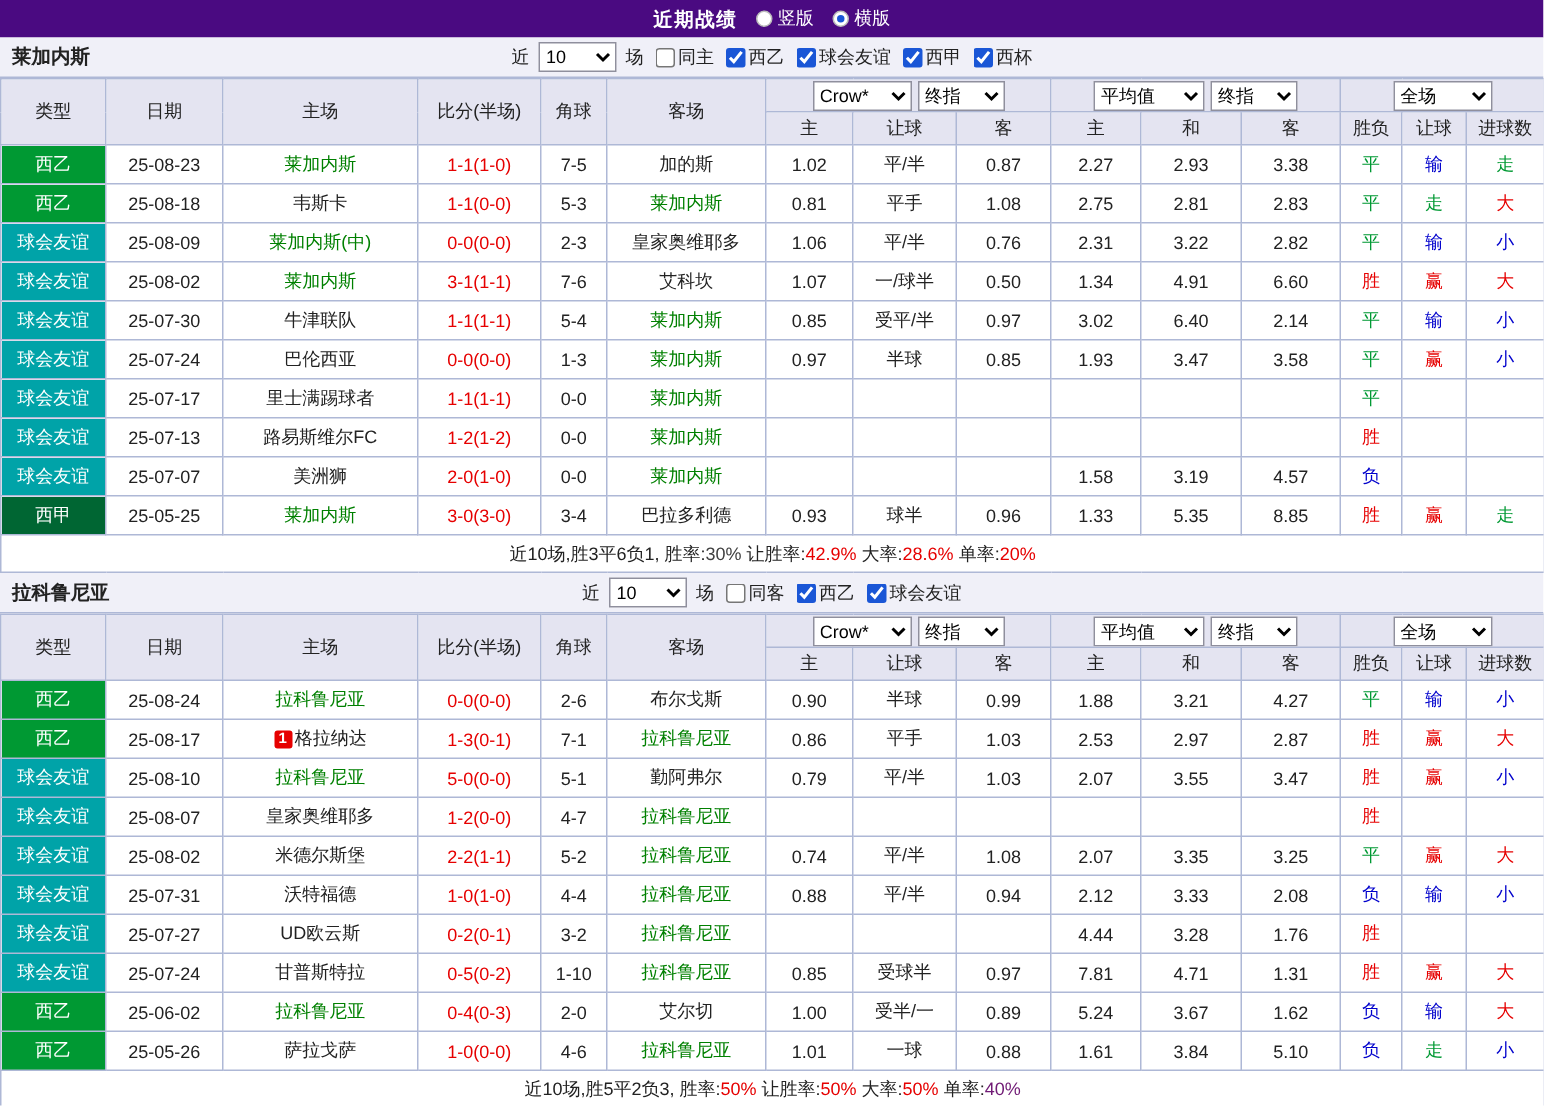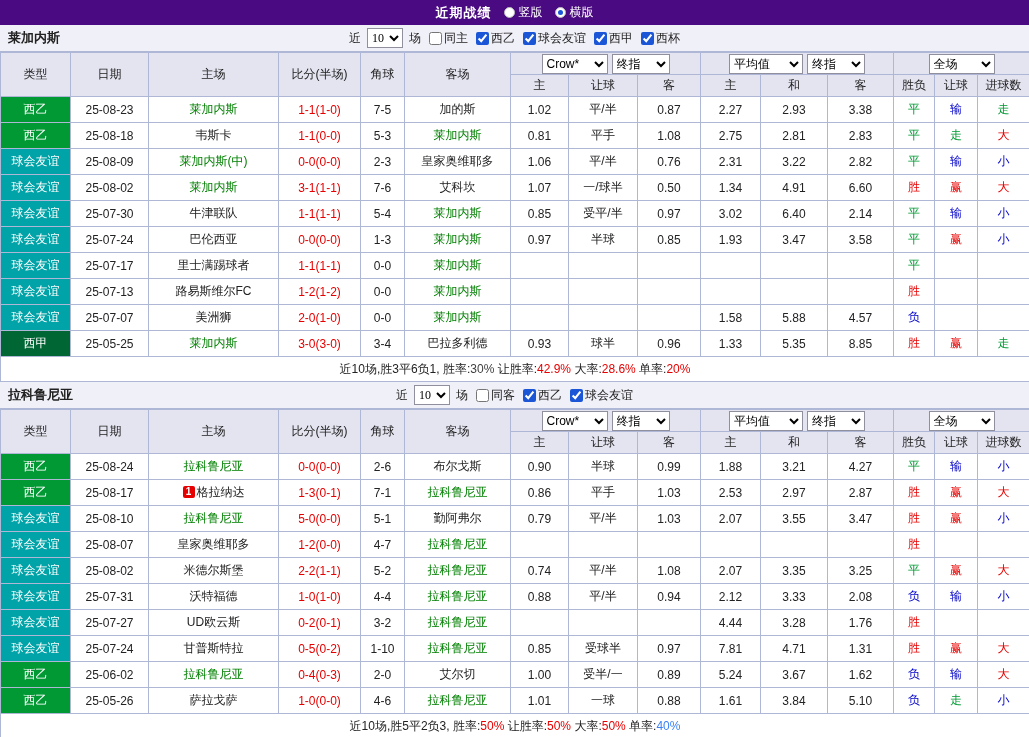--- a/index.html
+++ b/index.html
@@ -22,21 +22,21 @@
   .sec-title {
     height: 27px; background: var(--title_row_bg); border-bottom: 1px solid var(--border);
     position: relative; display: flex; align-items: center; justify-content: center; font-size: 12px; color: #222;
   }
   .team-name { position: absolute; left: 8px; font-weight: bold; font-size: 13px; color: #222; }
   .filter-group { display: inline-flex; align-items: center; gap: 3px; }
   .chk { display: inline-flex; align-items: center; margin-left: 5px; cursor: pointer; }
   .chk input { width: 13px; height: 13px; accent-color: var(--accent_blue); margin-right: 2px; }
 
   select { font-size: 12px; height: 20px; font-family: inherit; background: #fff; border: 1px solid #8f8f9d; }
-  .sel-games { width: 36px; margin: 0 3px; font-family: Liberation Serif, serif; }
+  .sel-games { width: 52px; margin: 0 3px; }
   .ddc select { vertical-align: middle; margin: 0 2px; }
   .sel-book { width: 66px; } .sel-stage { width: 58px; } .sel-avg { width: 74px; } .sel-scope { width: 66px; }
 
   table { border-collapse: collapse; table-layout: fixed; width: 1029px; }
   td {
     border: 1px solid var(--border); text-align: center; font-size: 12px; color: #222;
     overflow: hidden; white-space: nowrap; padding: 0 2px;
   }
   tr.hdr td { background: var(--header_bg); height: 22px; font-weight: normal; }
   tr.row td { height: 26px; background: #fff; }
@@ -279,21 +279,21 @@
           <td class="league" style="background:#00a3a8">球会友谊</td>
           <td>25-07-07</td>
           <td class="team">美洲狮</td>
           <td class="score">2-0(1-0)</td>
           <td>0-0</td>
           <td class="team focal">莱加内斯</td>
           <td></td>
           <td></td>
           <td></td>
           <td>1.58</td>
-          <td>5.88</td>
+          <td>3.19</td>
           <td>4.57</td>
           <td class="res" style="color:#0000cc">负</td>
           <td class="res" style="color:#222"></td>
           <td class="res" style="color:#222"></td>
         </tr>
         <tr class="row">
           <td class="league" style="background:#006633">西甲</td>
           <td>25-05-25</td>
           <td class="team focal">莱加内斯</td>
           <td class="score">3-0(3-0)</td>
@@ -542,17 +542,17 @@
           <td>一球</td>
           <td>0.88</td>
           <td>1.61</td>
           <td>3.84</td>
           <td>5.10</td>
           <td class="res" style="color:#0000cc">负</td>
           <td class="res" style="color:#009933">走</td>
           <td class="res" style="color:#0000cc">小</td>
         </tr>
         <tr>
-          <td colspan="15" class="summary"><span style="color:#222222">近10场,胜5平2负3, 胜率:</span><span style="color:#e60000">50%</span><span style="color:#222222"> 让胜率:</span><span style="color:#e60000">50%</span><span style="color:#222222"> 大率:</span><span style="color:#e60000">50%</span><span style="color:#222222"> 单率:</span><span style="color:#3b82f6">40%</span></td>
+          <td colspan="15" class="summary"><span style="color:#222222">近10场,胜5平2负3, 胜率:</span><span style="color:#e60000">50%</span><span style="color:#222222"> 让胜率:</span><span style="color:#e60000">50%</span><span style="color:#222222"> 大率:</span><span style="color:#e60000">50%</span><span style="color:#222222"> 单率:</span><span style="color:#701a75">40%</span></td>
         </tr>
       </tbody>
     </table>
   </div>
 
 </body></html>

